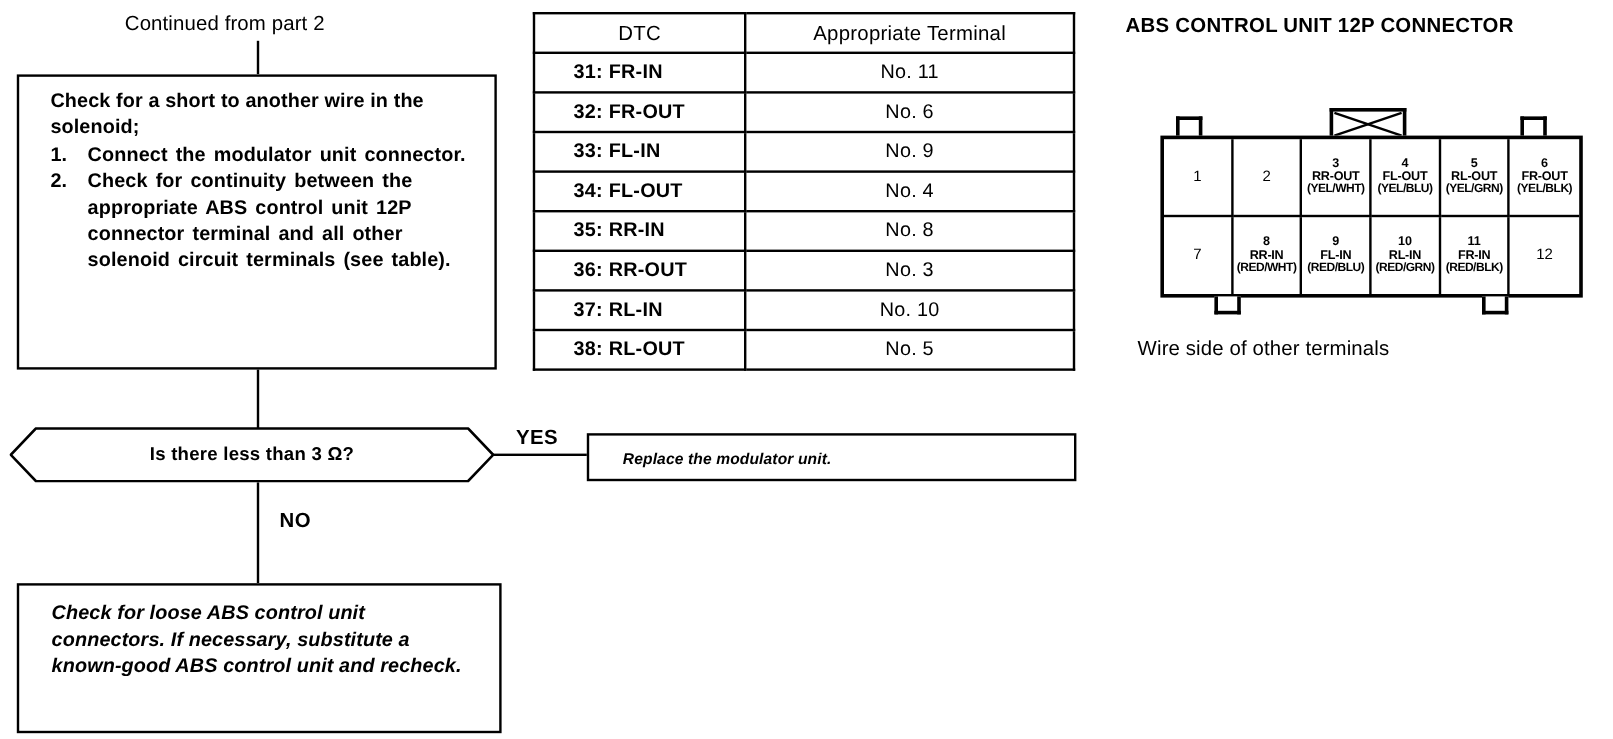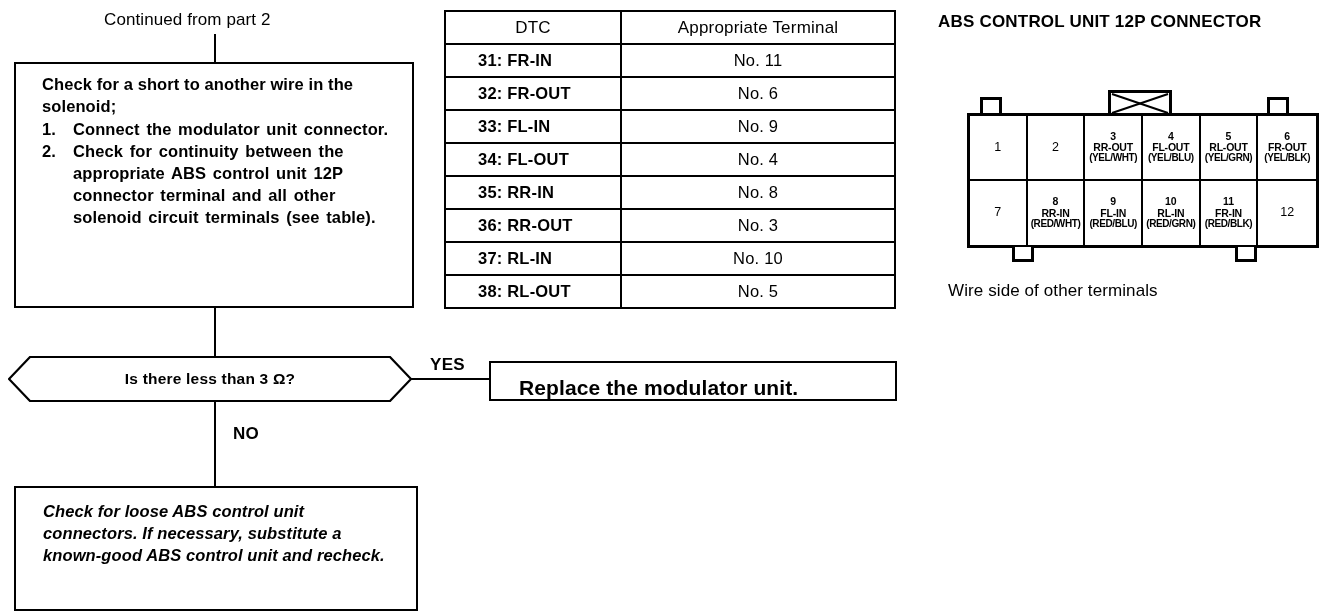--- a/index.html
+++ b/index.html
@@ -39,21 +39,22 @@
     margin-top: 1px;
   }
   .steps li .num {
     position: absolute; left: 0; top: 0;
   }
   .wide-words { word-spacing: 2px; }
 
   
   .flowbox.oneline .inner {
     padding: 11px 12px 11px 28px;
-    font-size: 21px;
+    font-size: 13px;
+    font-style: italic;
   }
 
   
   .diamond-wrap {
     position: absolute;
     left: 8px; top: 356px;
     width: 404px; height: 46px;
   }
   .diamond-svg { display: block; }
   .diamond-label {

